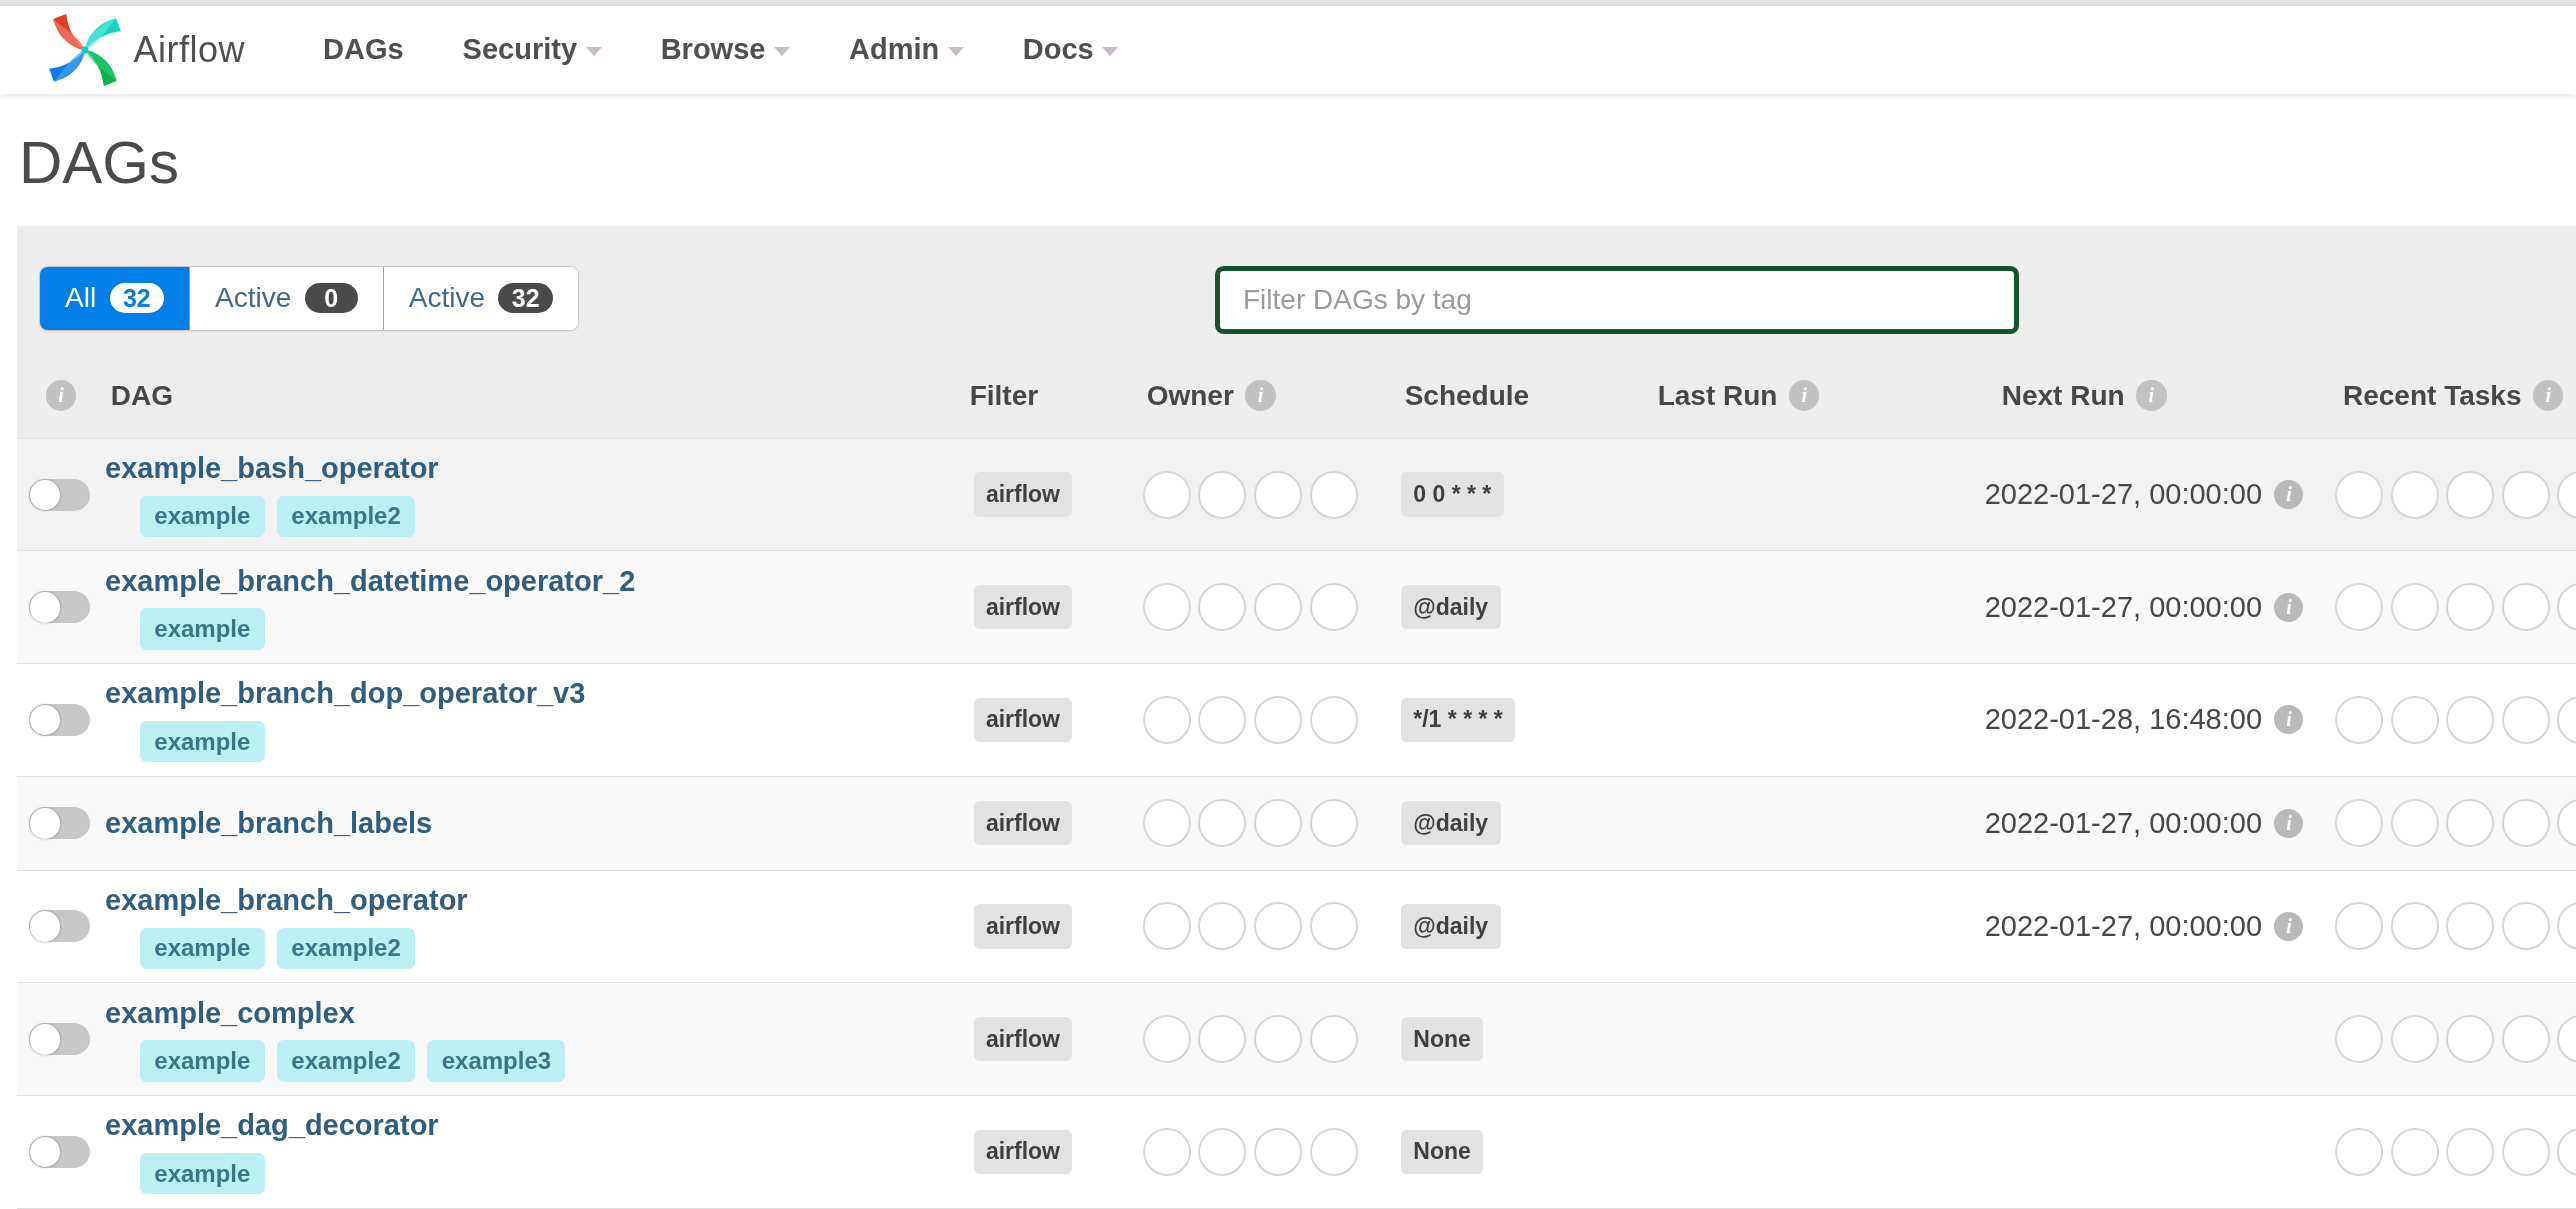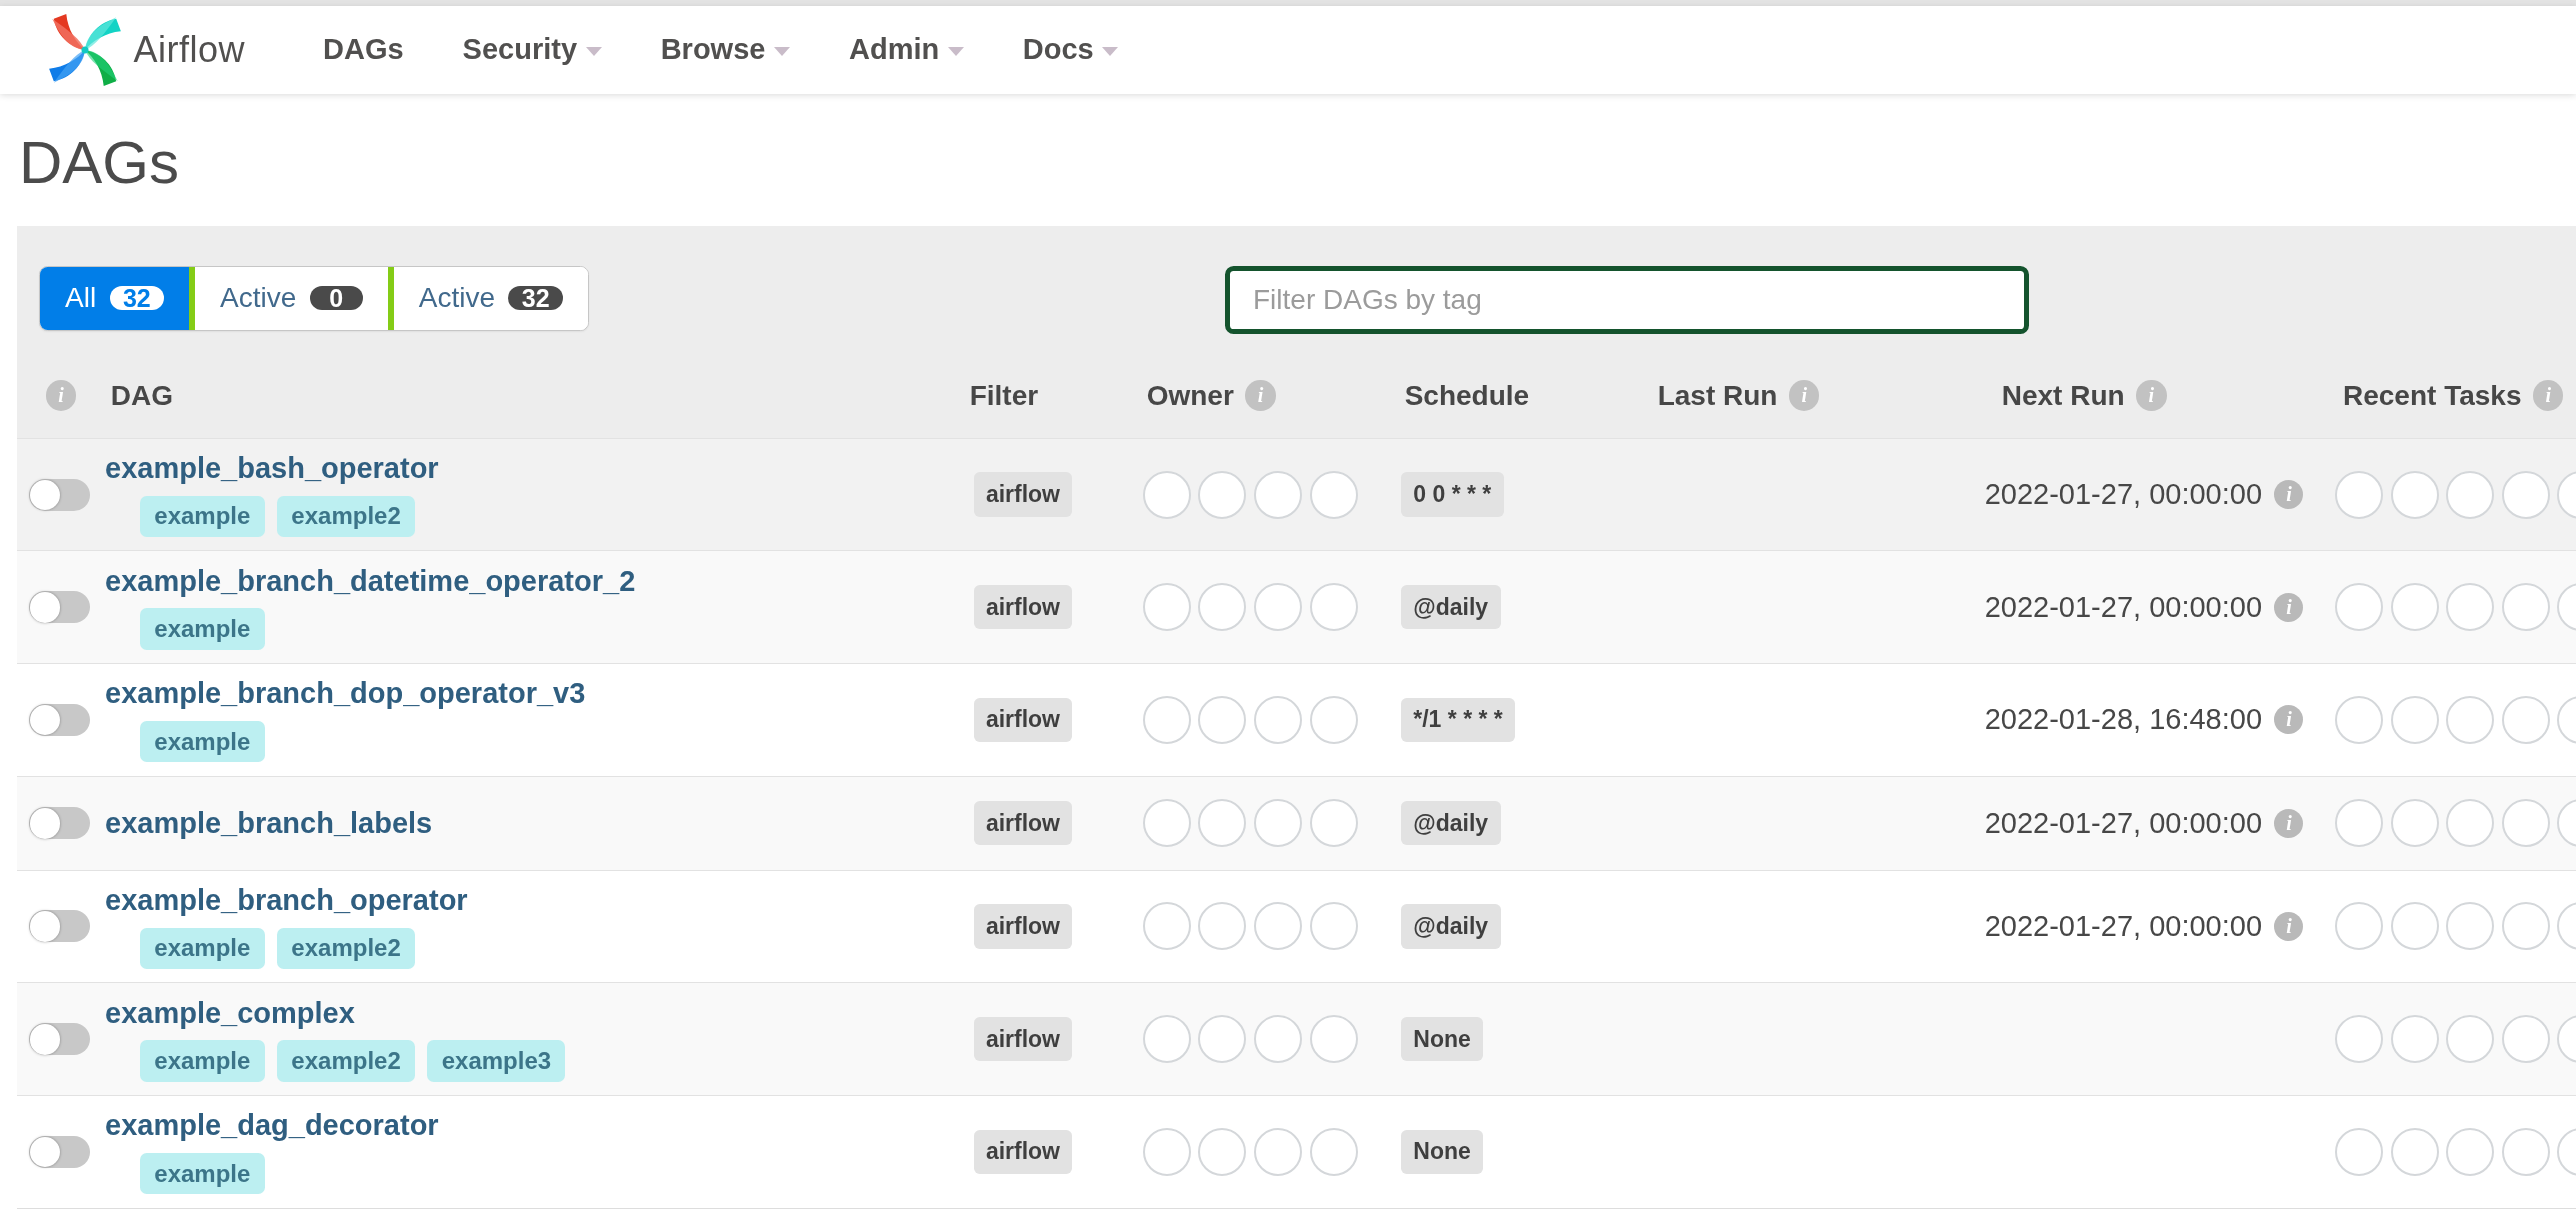--- a/index.html
+++ b/index.html
@@ -26,25 +26,25 @@
     border-top:9.5px solid #c9bcc9;margin-top:3.8px;}
   
   .page-title{font-size:60px;font-weight:400;color:#4b4b4b;margin:34px 0 29px 19px;}
   
   .panel{margin-left:17px;width:2559px;background:var(--panel);padding-top:40px;
     height:100%;}
   .filter-row{display:flex;align-items:flex-start;padding:0 0 0 22px;height:67px;}
   .btn-group{display:flex;border-radius:8.6px;overflow:hidden;border:1px solid #c6c6c6;
     background:#fff;box-shadow:0 1px 1.9px rgba(0,0,0,.06);}
   .tab-btn{display:flex;align-items:center;gap:13.4px;height:63px;padding:0 25px;
-    background:#fff;border:none;border-left:6px solid #84cc16;font-size:28px;
+    background:#fff;border:none;border-left:1px solid #84cc16;font-size:28px;
     color:#41698c;cursor:pointer;font-family:inherit;}
   .tab-btn:first-child{border-left:none;}
   .tab-btn.active{background:var(--accent);color:#fff;}
-  .count-badge{min-width:53px;height:24px;padding:0 13.4px;border-radius:21px;
+  .count-badge{min-width:53px;height:30px;padding:0 13.4px;border-radius:21px;
     background:var(--dark-badge);color:#fff;font-size:25px;font-weight:bold;
     display:flex;align-items:center;justify-content:center;}
   .tab-btn.active .count-badge{background:#fff;color:var(--accent);}
   .search-input{margin-left:636px;width:804px;height:68px;border:5px solid #14532d;
     border-radius:8.6px;background:#fff;font-size:28px;color:#b91c1c;padding:0 23px;
     font-family:inherit;outline:none;}
   .search-input::placeholder{color:#9b9b9b;}
   
   .grid{display:grid;grid-template-columns:88px 859px 177px 258px 253px 344px 315px 1fr;
     align-items:center;}

